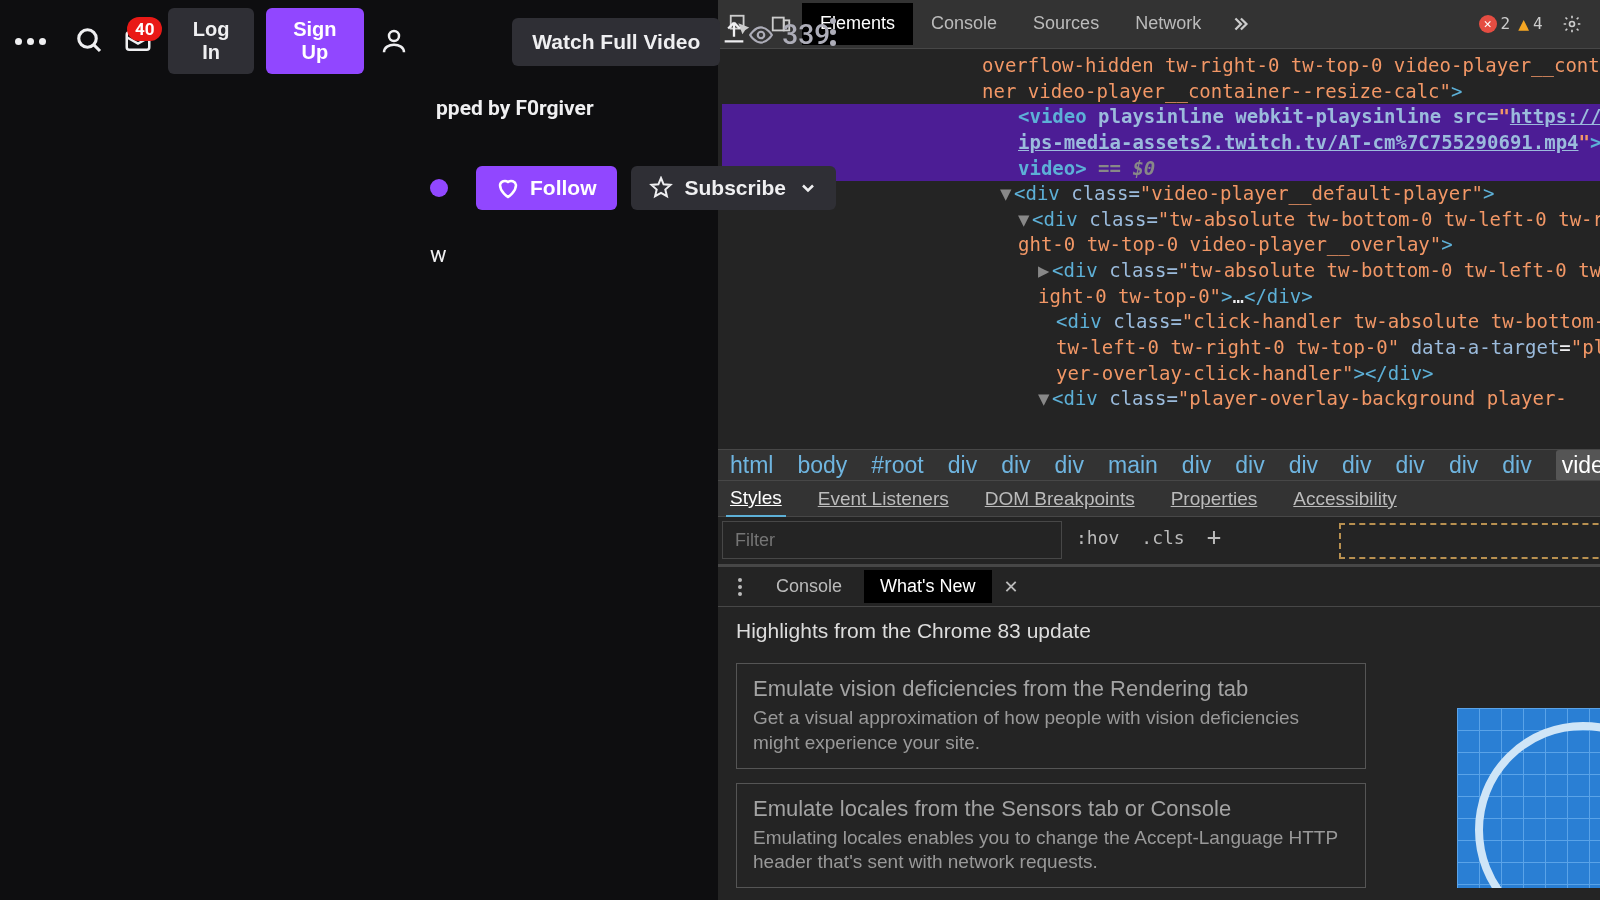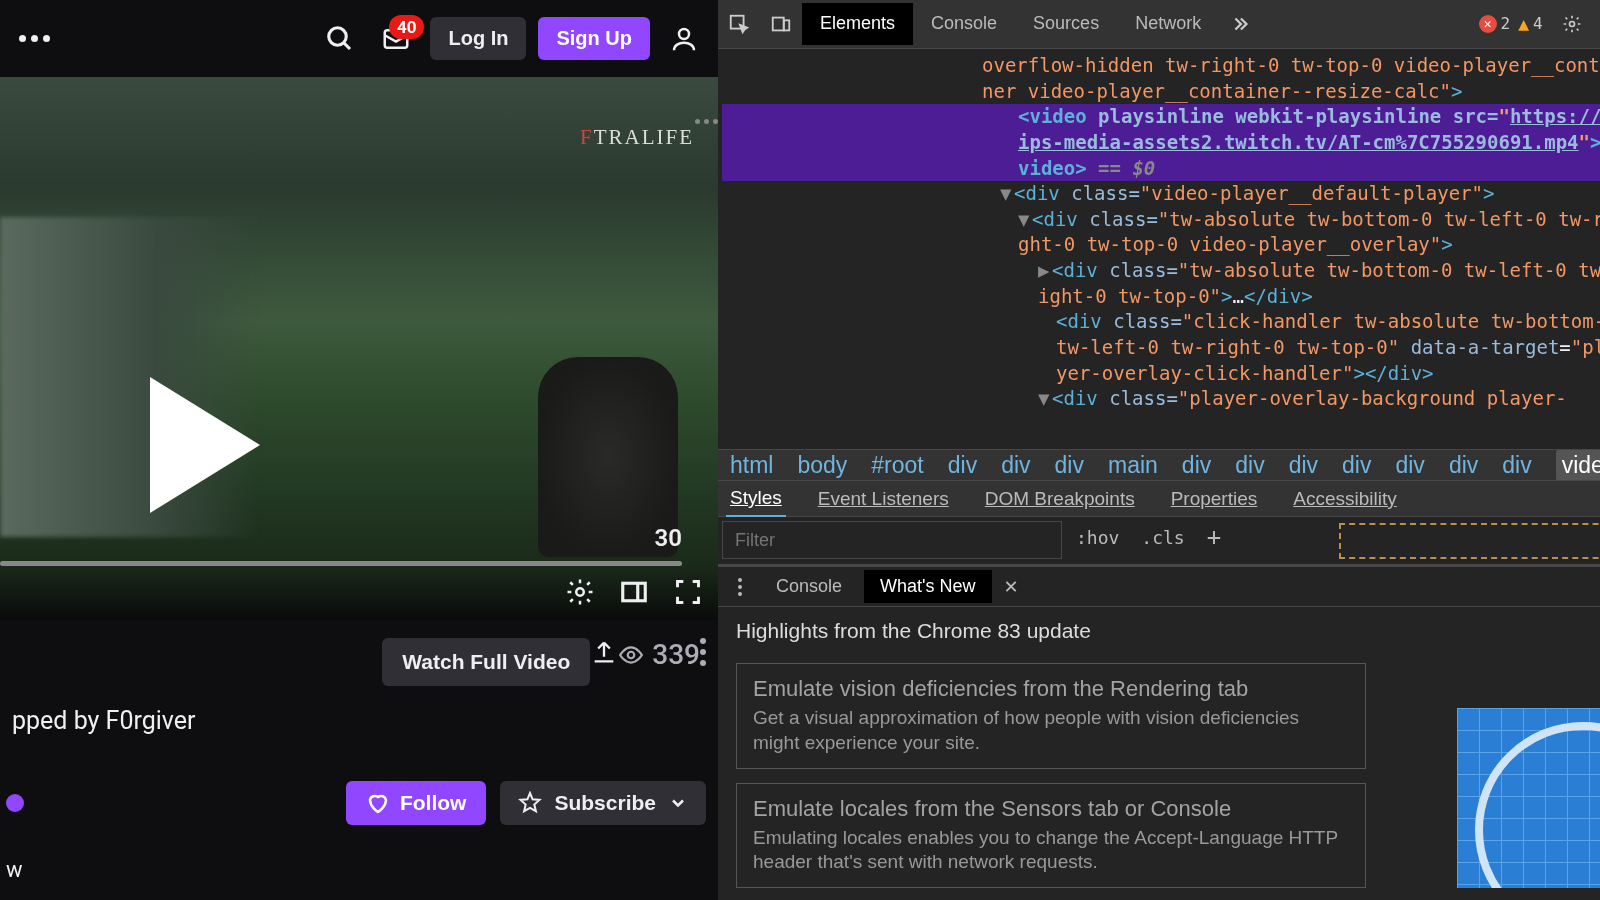--- a/index.html
+++ b/index.html
@@ -1,17 +1,17 @@
 <!DOCTYPE html>
 <html><head>
 <meta charset="utf-8">
 <style>
 * { margin: 0; padding: 0; box-sizing: border-box; }
 body { font-family: -apple-system, BlinkMacSystemFont, "Segoe UI", Roboto, Helvetica, Arial, sans-serif; background: #0e0e10; color: #efeff1; width: 1600px; height: 900px; overflow: hidden; display: flex; }
-.left-pane { width: 861px; height: 900px; background: #0e0e10; display: flex; flex-direction: column; position: relative; }
+.left-pane { width: 718px; height: 900px; background: #0e0e10; display: flex; flex-direction: row; position: relative; }
 .right-pane { flex: 1; height: 900px; background: #242424; display: flex; flex-direction: column; font-family: Menlo, Consolas, monospace; font-size: 14px; }
 
 
 .twitch-header { height: 82px; display: flex; align-items: center; padding: 0 12px; gap: 12px; }
 .more-btn { width: 44px; height: 44px; display: flex; align-items: center; justify-content: center; border-radius: 6px; }
 .more-dots { display: flex; gap: 5px; }
 .more-dots span { width: 7px; height: 7px; background: #efeff1; border-radius: 50%; }
 .header-spacer { flex: 1; }
 .search-icon-btn, .inbox-btn, .user-icon-btn { width: 44px; height: 44px; display: flex; align-items: center; justify-content: center; position: relative; cursor: pointer; }
 .badge-40 { position: absolute; top: -2px; right: -6px; background: #e91916; color: #fff; font-size: 17px; font-weight: 700; padding: 2px 8px; border-radius: 12px; }
@@ -35,21 +35,21 @@
 .ctrl-icon { width: 36px; height: 36px; display: flex; align-items: center; justify-content: center; cursor: pointer; }
 
 .below-video { padding: 18px 12px; display: flex; flex-direction: column; gap: 18px; }
 .row1 { display: flex; align-items: flex-start; }
 .row1-spacer { flex: 1; }
 .watch-full { background: #2f2f35; color: #efeff1; font-size: 21px; font-weight: 600; padding: 12px 20px; border-radius: 6px; border: none; cursor: pointer; }
 .share-btn, .views, .kebab { display: flex; align-items: center; gap: 8px; cursor: pointer; }
 .views-count { font-size: 28px; color: #adadb8; font-weight: 500; }
 .kebab-dots { display: flex; flex-direction: column; gap: 5px; }
 .kebab-dots span { width: 6px; height: 6px; background: #adadb8; border-radius: 50%; }
-.clip-by { font-size: 25px; color: #efeff1; margin-top: 2px; }
+.clip-by { font-size: 21px; color: #efeff1; margin-top: 12px; font-weight: bold; }
 .row2 { display: flex; align-items: center; gap: 14px; margin-top: 28px; }
 .avatar-circ { width: 18px; height: 18px; background: #9147ff; border-radius: 50%; margin-left: -6px; }
 .follow-btn { background: #9147ff; color: #fff; font-size: 21px; font-weight: 600; padding: 10px 20px; border-radius: 6px; border: none; cursor: pointer; display: flex; align-items: center; gap: 10px; }
 .subscribe-btn { background: #2f2f35; color: #efeff1; font-size: 21px; font-weight: 600; padding: 10px 18px; border-radius: 6px; border: none; cursor: pointer; display: flex; align-items: center; gap: 12px; }
 .trunc-text { font-size: 22px; color: #efeff1; margin-top: 14px; margin-left: -6px; }
 
 
 .dt-top { height: 55px; background: #333; display: flex; align-items: center; border-bottom: 1px solid #474747; }
 .dt-icon-btn { width: 42px; height: 42px; display: flex; align-items: center; justify-content: center; cursor: pointer; color: #ccc; }
 .dt-tab { padding: 0 18px; height: 42px; display: flex; align-items: center; font-size: 18px; color: #bbb; cursor: pointer; font-family: -apple-system, sans-serif; }

